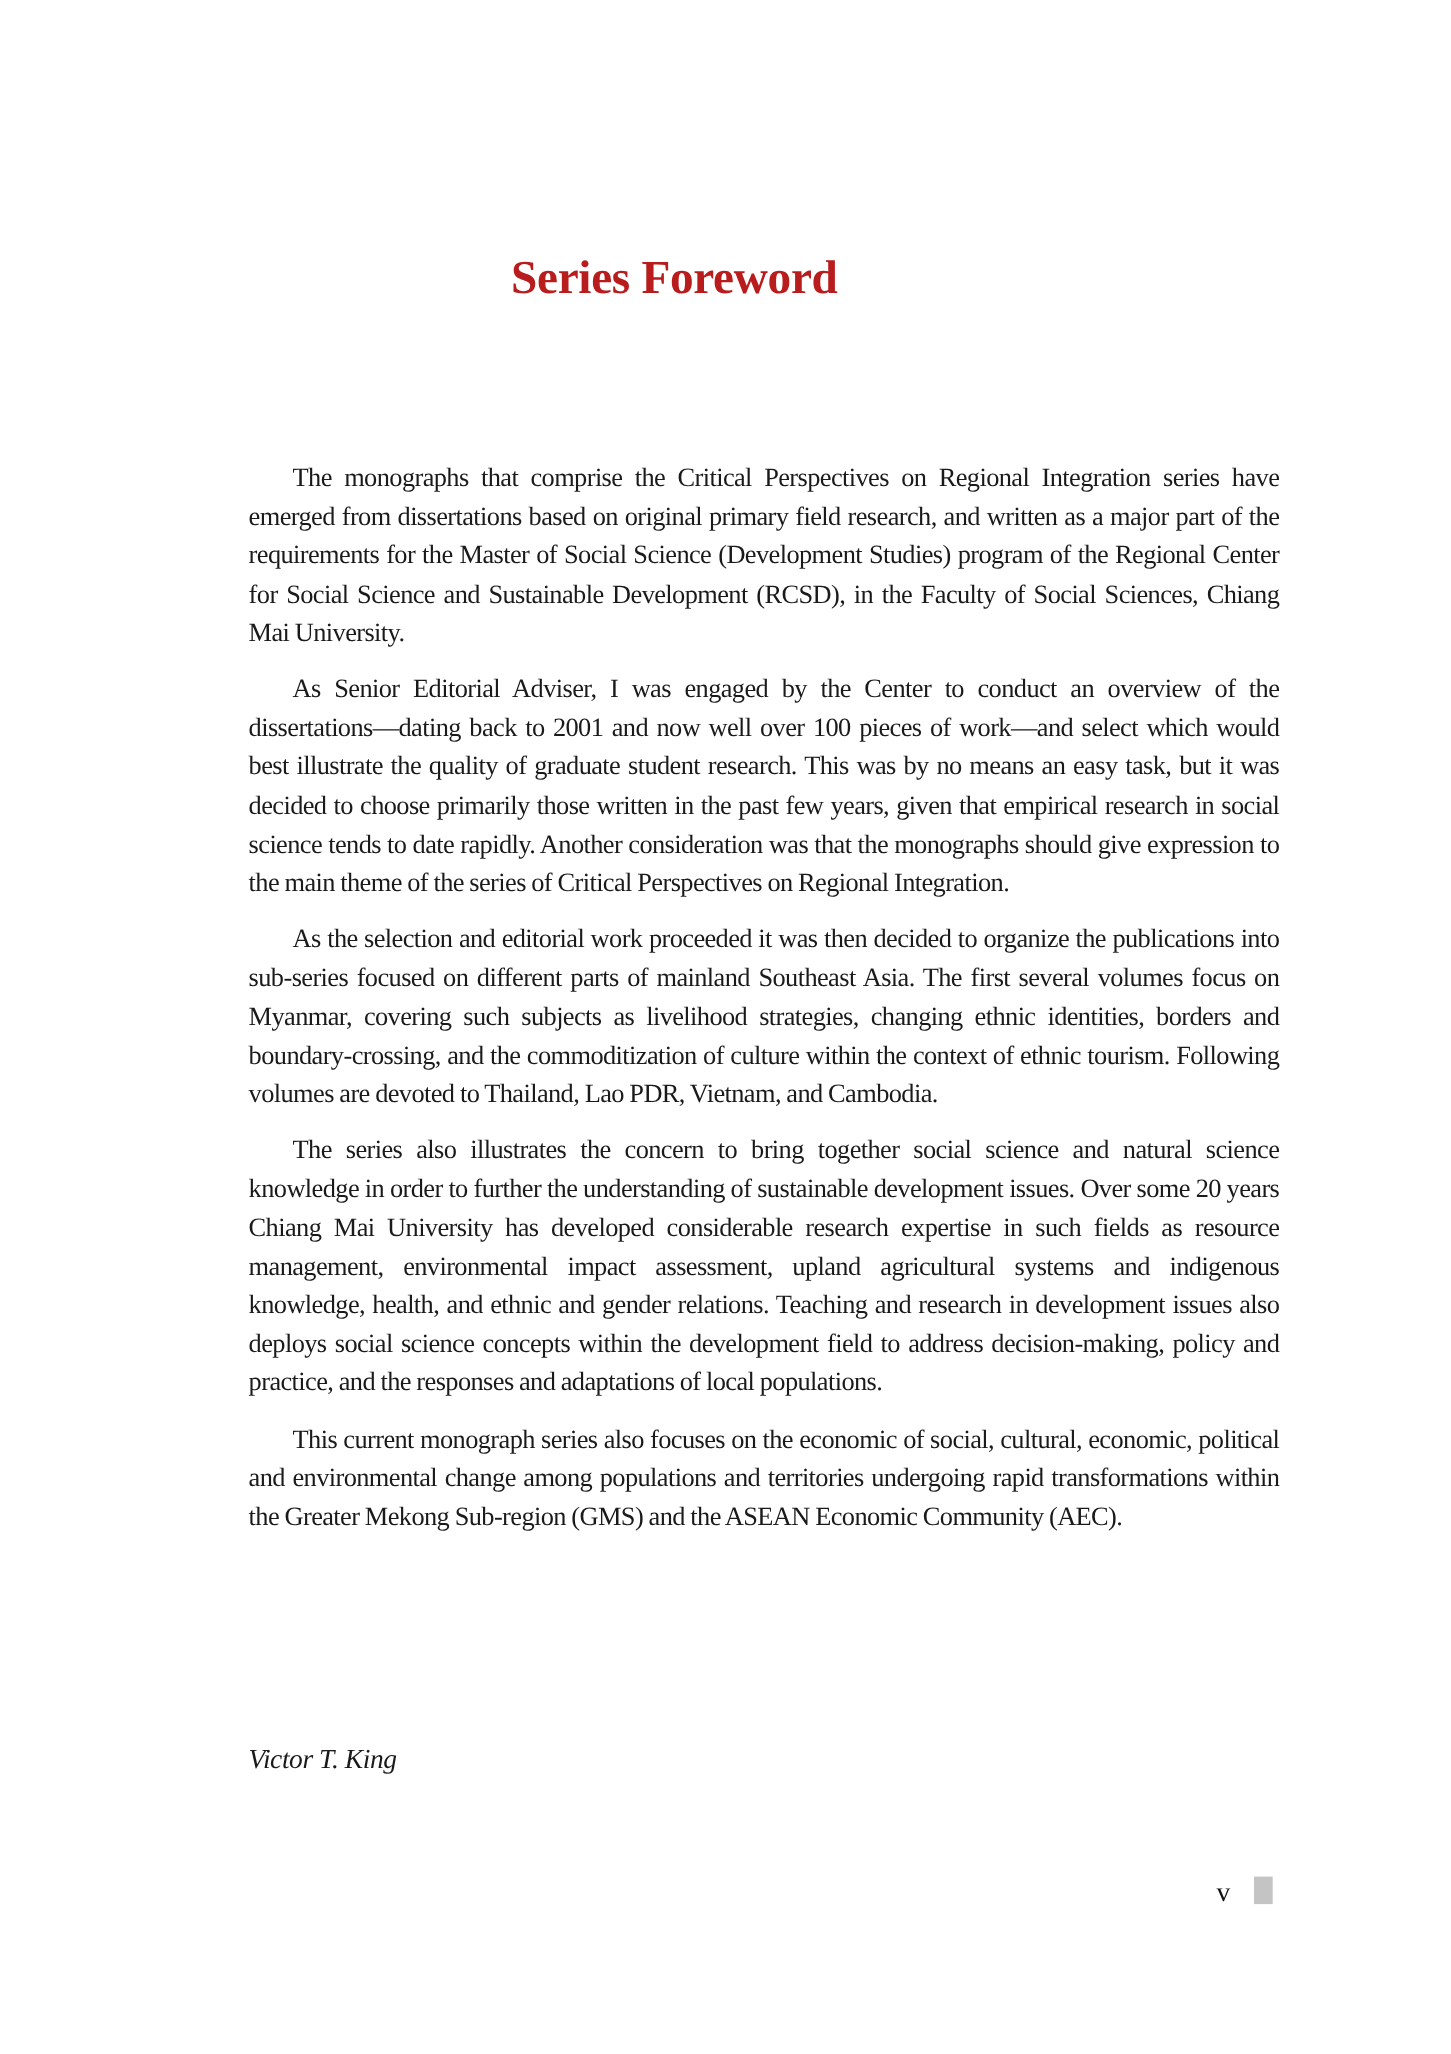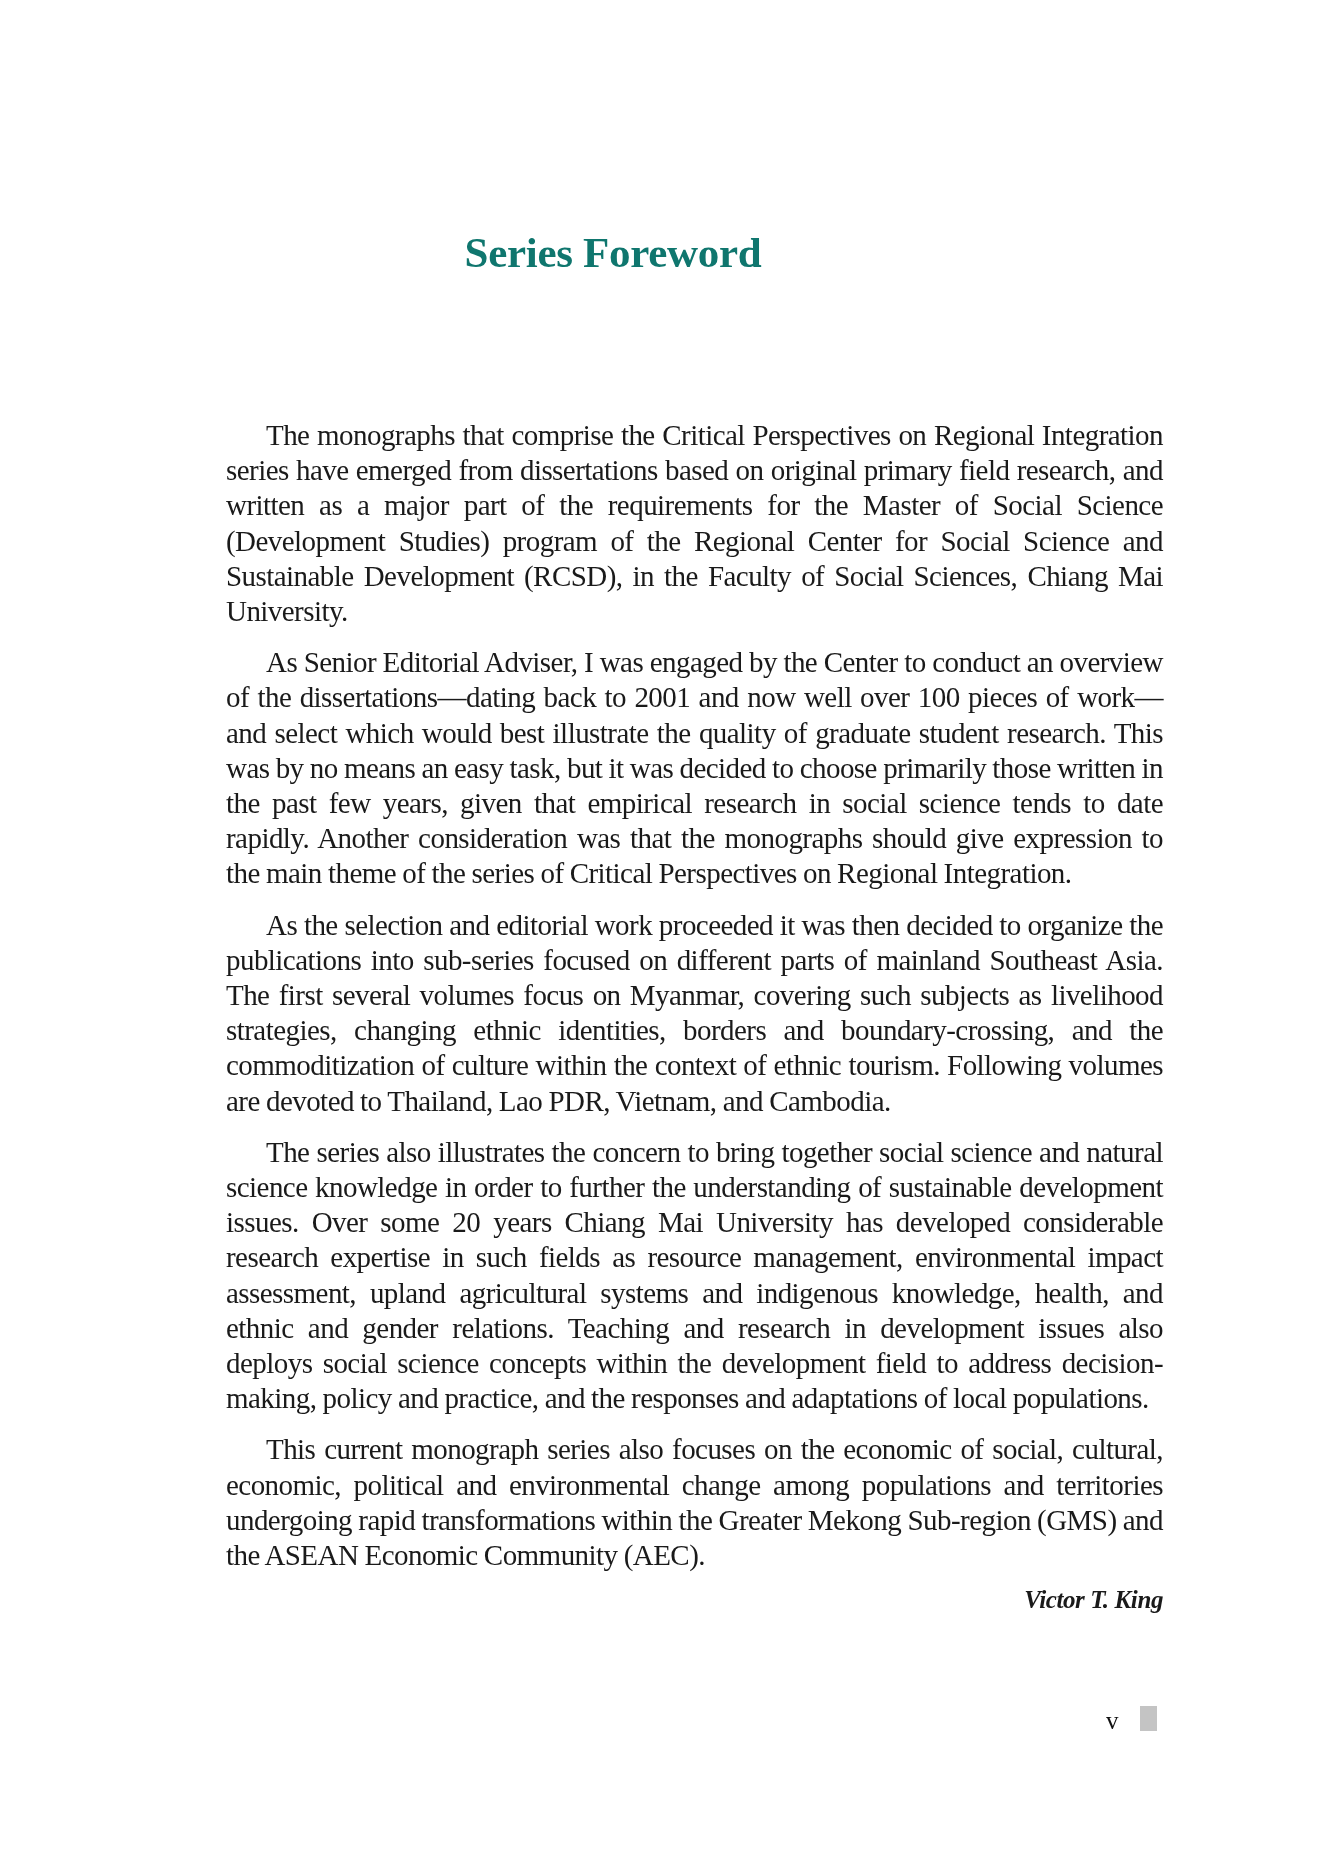--- a/index.html
+++ b/index.html
@@ -16,47 +16,46 @@
       color: #1a1a1a;
     }
     .page-title {
       position: absolute;
       top: 228px;
       left: 0;
       width: 1226px;
       text-align: center;
       font-size: 43px;
       font-weight: bold;
-      color: #0f766e;
+      color: #b91c1c;
       margin: 0;
       letter-spacing: -0.3px;
     }
     .body-text {
       position: absolute;
       top: 418px;
       left: 226px;
       width: 937px;
     }
     .para {
-      font-size: 29px;
+      font-size: 24px;
       line-height: 35.2px;
       text-align: justify;
       text-indent: 40px;
       margin: 0 0 16px 0;
       letter-spacing: -0.55px;
       word-spacing: -0.5px;
       hyphens: none;
     }
     .signature {
       position: absolute;
       left: 226px;
       width: 937px;
       top: 1582px;
-      text-align: right;
-      font-weight: bold;
+      text-align: left;
     }
     .sig-name {
       font-size: 25px;
       font-style: italic;
       line-height: 36px;
       margin: 0;
       letter-spacing: -0.4px;
     }
     .sig-role {
       font-size: 24.4px;

